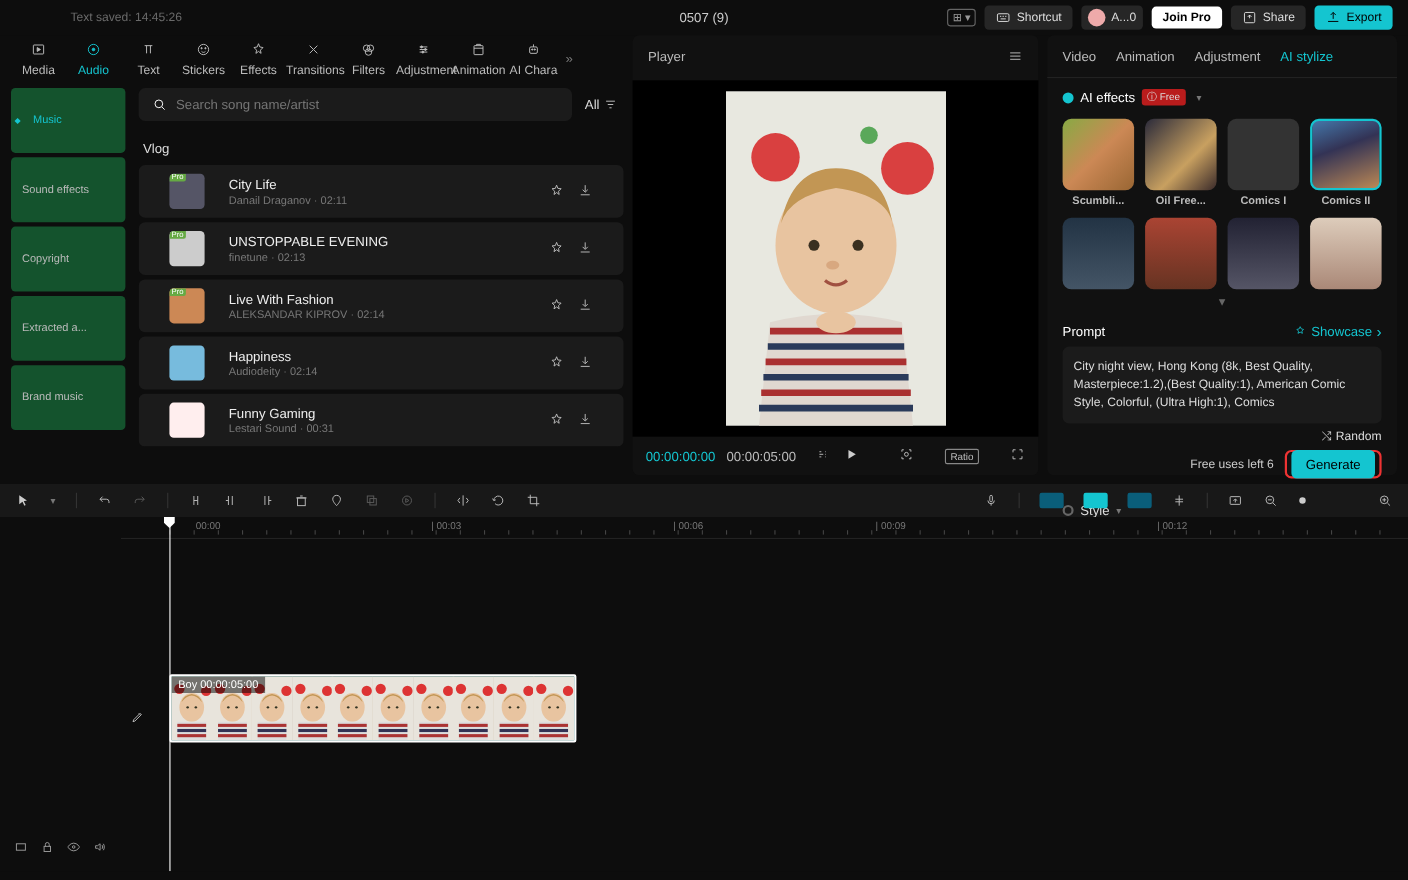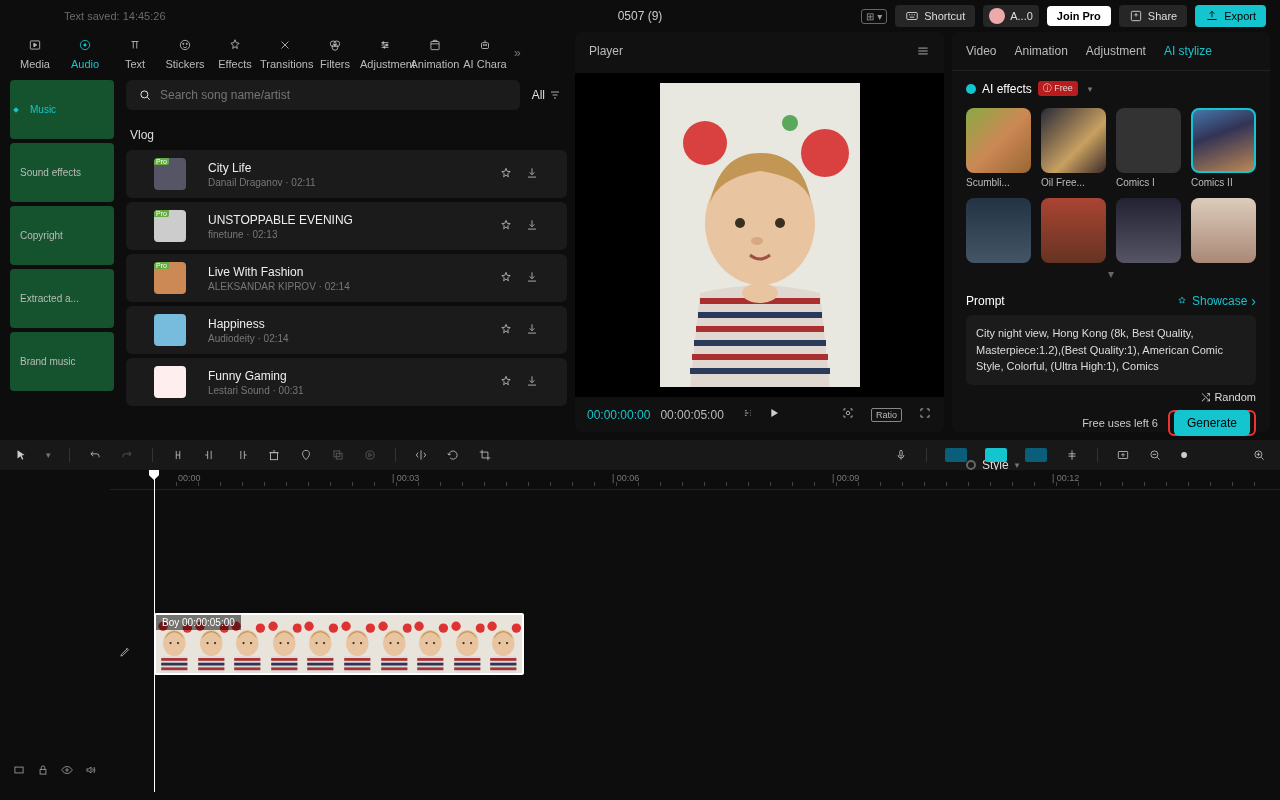--- a/index.html
+++ b/index.html
@@ -52,40 +52,40 @@
 .song-acts { display: flex; gap: 12px; }
 .mini-btn { color: #bbb; cursor: pointer; }
 
 
 .player-col { flex: 1; background: #111; border-radius: 6px; display: flex; flex-direction: column; }
 .player-head { display: flex; justify-content: space-between; padding: 12px 14px; color: #bbb; font-size: 12px; }
 .player-stage { flex: 1; display: flex; align-items: center; justify-content: center; background: #000; margin: 0; }
 .video-frame { width: 200px; height: 304px; background: #888; position: relative; overflow: hidden; }
 .video-frame svg { width: 100%; height: 100%; }
 .player-controls { display: flex; align-items: center; padding: 8px 12px; gap: 10px; color: #bbb; font-size: 12px; }
-.player-controls .ctrl-right { margin-left: auto; display: flex; gap: 16px; align-items: center; }
+.player-controls .ctrl-right { margin-left: auto; display: flex; gap: 28px; align-items: center; }
 .time-a { color: #14c5d0; }
 .ratio-box { border: 1px solid #888; padding: 1px 4px; font-size: 9px; border-radius: 2px; }
 
 
 .right-col { width: 318px; background: #111; border-radius: 6px; display: flex; flex-direction: column; }
 .prop-tabs { display: flex; gap: 18px; padding: 12px 14px; border-bottom: 1px solid #222; font-size: 12px; }
 .prop-tab { color: #bbb; cursor: pointer; }
 .prop-tab.active { color: #14c5d0; }
 
 .ai-section { padding: 10px 14px; }
 .ai-head { display: flex; align-items: center; gap: 6px; font-size: 12px; }
 .badge-free { background: #b91c1c; padding: 1px 5px; border-radius: 3px; font-size: 9px; color: #ddd; }
 .dot-cyan { width: 10px; height: 10px; border-radius: 50%; background: #14c5d0; }
 
 .style-grid { display: grid; grid-template-columns: repeat(4, 1fr); gap: 10px; margin-top: 12px; }
 .style-card { display: flex; flex-direction: column; gap: 4px; }
 .style-thumb { aspect-ratio: 1; border-radius: 8px; background: #333; }
 .style-card.active .style-thumb { border: 2px solid #14c5d0; }
-.style-name { font-size: 10px; color: #bbb; text-align: left; white-space: nowrap; overflow: hidden; text-overflow: ellipsis; }
+.style-name { font-size: 10px; color: #bbb; text-align: center; white-space: nowrap; overflow: hidden; text-overflow: ellipsis; font-weight: bold; }
 
 .prompt-row { display: flex; justify-content: space-between; align-items: center; margin-top: 12px; font-size: 12px; }
 .showcase { color: #14c5d0; display: flex; gap: 4px; align-items: center; cursor: pointer; }
 .prompt-box { background: #1b1b1b; border-radius: 6px; padding: 10px; margin-top: 6px; color: #ddd; font-size: 11px; line-height: 1.5; }
 .random-row { text-align: right; margin-top: 6px; font-size: 11px; color: #ddd; }
 
 .gen-row { display: flex; align-items: center; justify-content: flex-end; gap: 10px; margin-top: 6px; }
 .free-uses { font-size: 11px; color: #ccc; }
 .gen-btn { background: #14c5d0; color: #000; font-weight: 500; padding: 6px 13px; border-radius: 5px; cursor: pointer; font-size: 12px; }
 .gen-hl { border: 2px solid #e33; border-radius: 6px; padding: 4px; }
@@ -636,21 +636,21 @@
     </div>
   </div>
   <span class="timeline-pencil"><svg class="icon-svg" viewBox="0 0 24 24">
         <path d="M5 19l3-1 10-10-2-2L6 16l-1 3zM14 6l2 2"></path>
       </svg></span>
   <div class="tracks">
     <div class="ruler">
       <span style="left:48px">00:00</span>
       <span style="left:262px">| 00:03</span>
       <span style="left:482px">| 00:06</span>
-      <span style="left:702px">| 00:09</span>
+      <span style="left:666px">| 00:09</span>
       <span style="left:922px">| 00:12</span>
     <div class="tick" style="left: 44px;"></div>
         <div class="tick" style="left: 66px;"></div>
         <div class="tick" style="left: 88px;"></div>
         <div class="tick" style="left: 110px;"></div>
         <div class="tick" style="left: 132px;"></div>
         <div class="tick" style="left: 154px;"></div>
         <div class="tick" style="left: 176px;"></div>
         <div class="tick" style="left: 198px;"></div>
         <div class="tick" style="left: 220px;"></div>

